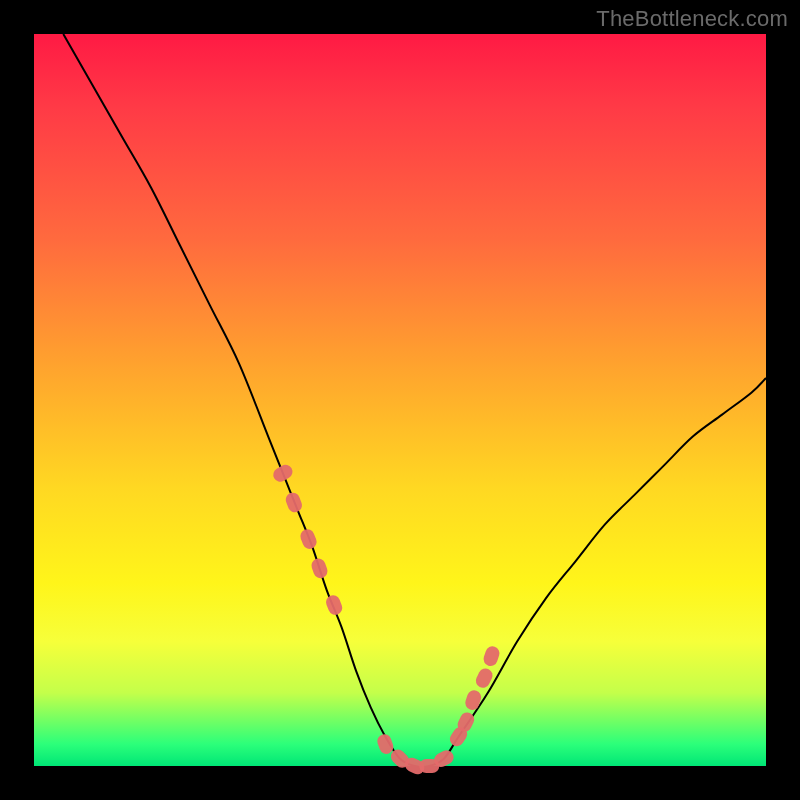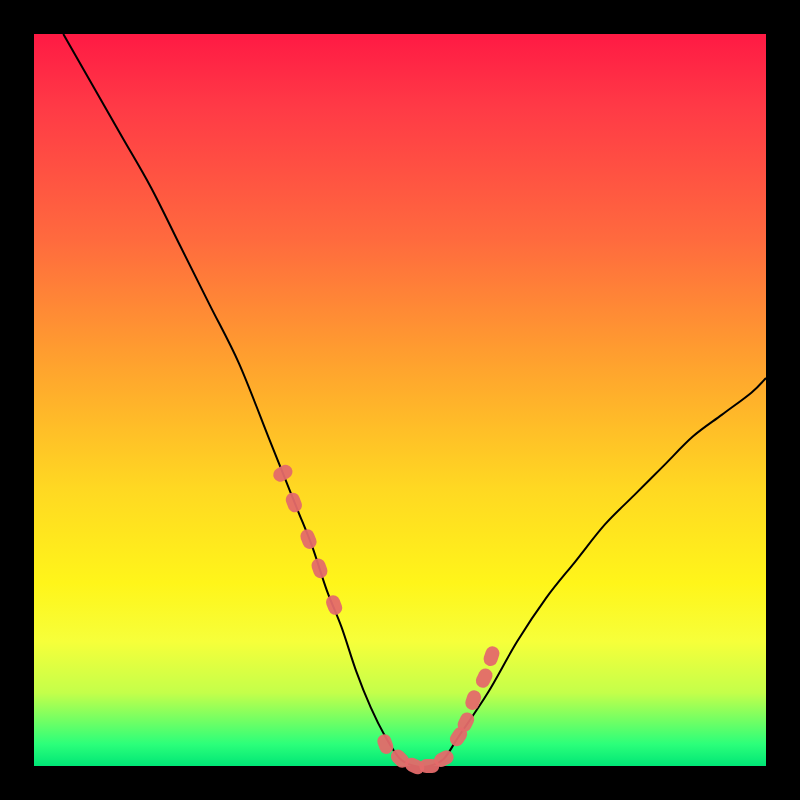--- a/index.html
+++ b/index.html
@@ -80,13 +80,14 @@
           <rect x="388.28000000000003" y="722" width="14" height="20" rx="7" fill="#e46a6a" opacity="0.95" transform="rotate(90 395.28000000000003 732)"></rect>
           <rect x="402.92" y="714.68" width="14" height="20" rx="7" fill="#e46a6a" opacity="0.95" transform="rotate(63.43494882292183 409.92 724.68)"></rect>
           <rect x="417.55999999999995" y="692.72" width="14" height="20" rx="7" fill="#e46a6a" opacity="0.95" transform="rotate(33.69006752597975 424.55999999999995 702.72)"></rect>
           <rect x="424.88" y="678.08" width="14" height="20" rx="7" fill="#e46a6a" opacity="0.95" transform="rotate(26.565051177078168 431.88 688.08)"></rect>
           <rect x="432.2" y="656.12" width="14" height="20" rx="7" fill="#e46a6a" opacity="0.95" transform="rotate(18.434948822921953 439.2 666.12)"></rect>
           <rect x="443.18" y="634.16" width="14" height="20" rx="7" fill="#e46a6a" opacity="0.95" transform="rotate(26.56505117707799 450.18 644.16)"></rect>
           <rect x="450.5" y="612.2" width="14" height="20" rx="7" fill="#e46a6a" opacity="0.95" transform="rotate(18.43494882292204 457.5 622.2)"></rect>
         </g>
     </svg>
   </div>
+  <div class="watermark">TheBottleneck.com</div>
 </div>
 
 </body></html>

